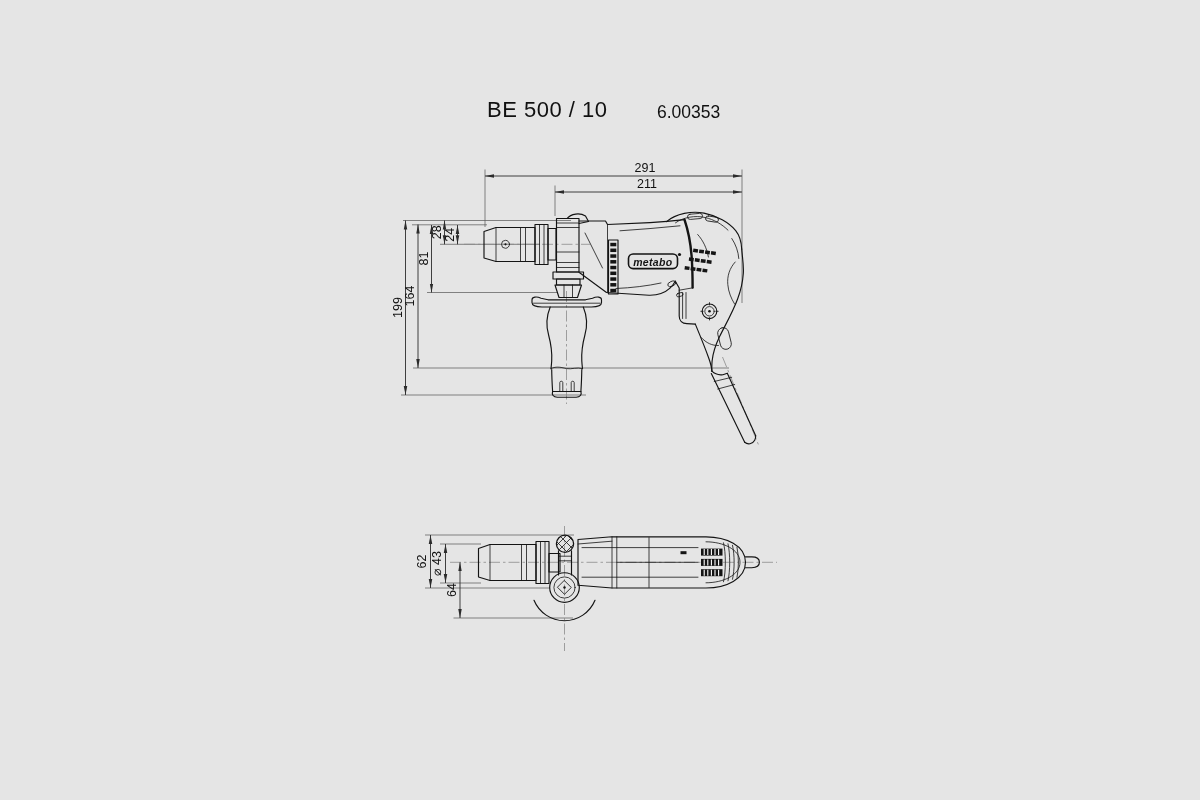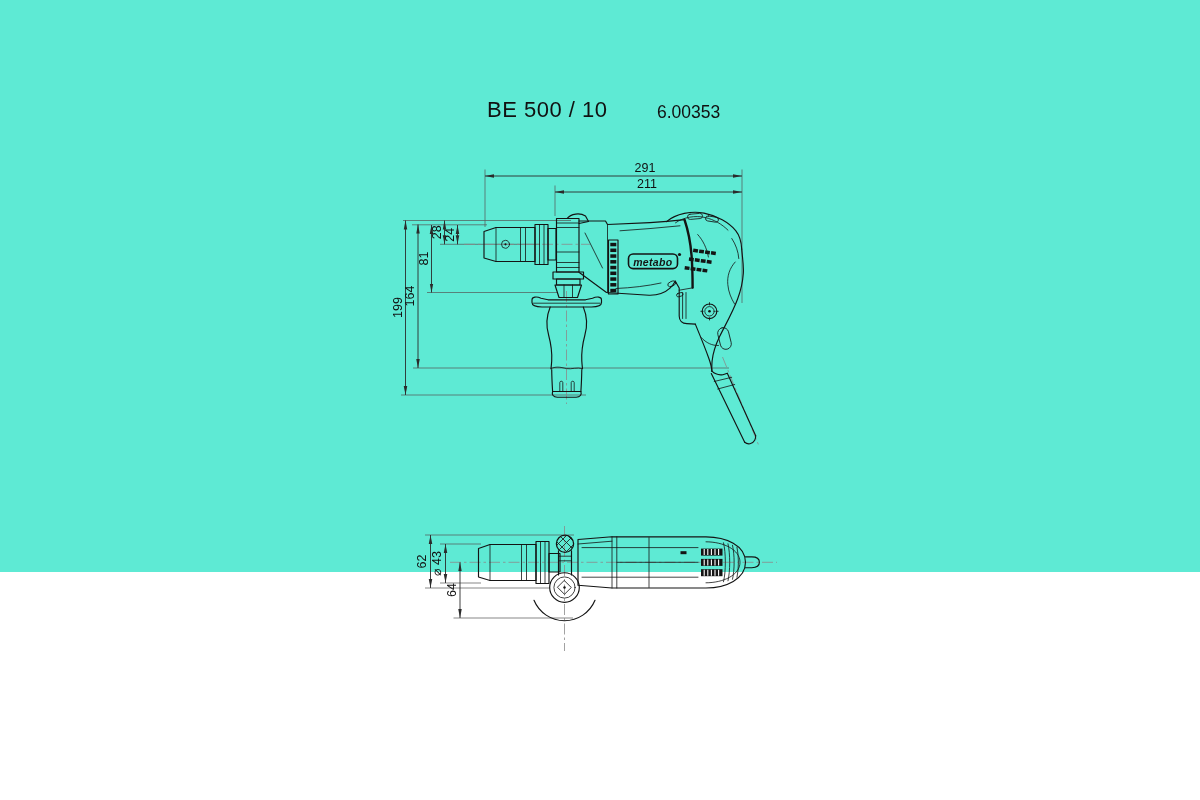--- a/index.html
+++ b/index.html
@@ -1,16 +1,16 @@
 <!DOCTYPE html>
 <html><head>
 <meta charset="utf-8">
 <style>
   html,body{margin:0;padding:0;background:#ffffff;width:1200px;height:800px;overflow:hidden;}
-  #stage{position:relative;width:1200px;height:572px;background:#5eead4;text-align:center;}
+  #stage{position:relative;width:1200px;height:800px;background:#e5e5e5;text-align:center;}
   svg{position:absolute;left:0;top:0;font-family:"Liberation Sans", sans-serif;}
   .outline{fill:none;stroke:#141414;stroke-width:1.15;stroke-linejoin:round;stroke-linecap:round;}
   .detail{fill:none;stroke:#141414;stroke-width:0.8;stroke-linejoin:round;stroke-linecap:round;}
   .thick{fill:none;stroke:#141414;stroke-width:2.4;stroke-linejoin:round;stroke-linecap:round;}
   .filled{fill:#141414;stroke:none;}
   .dim{stroke:#2b2b2b;stroke-width:0.9;fill:none;}
   .ext{stroke:#555555;stroke-width:0.7;fill:none;}
   .cl{stroke:#8a8a8a;stroke-width:0.8;fill:none;stroke-dasharray:11 3 2.5 3;}
   .wl{stroke:#ffffff;stroke-width:1.1;fill:none;}
   .dimtext{font-size:12.5px;fill:#111111;}

